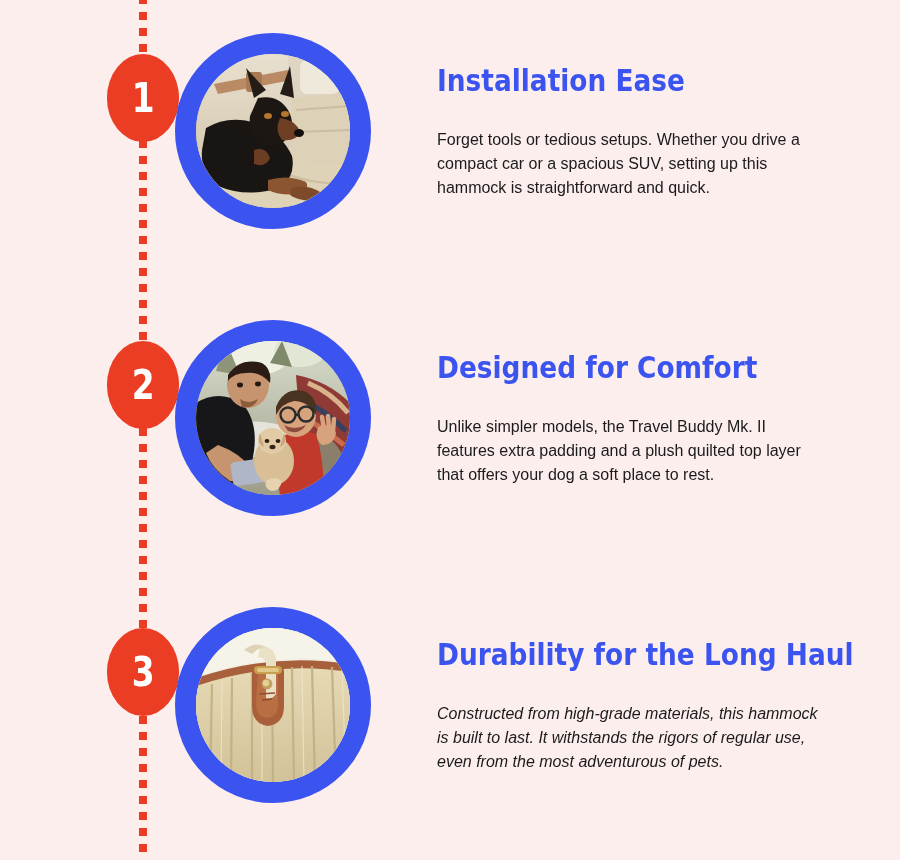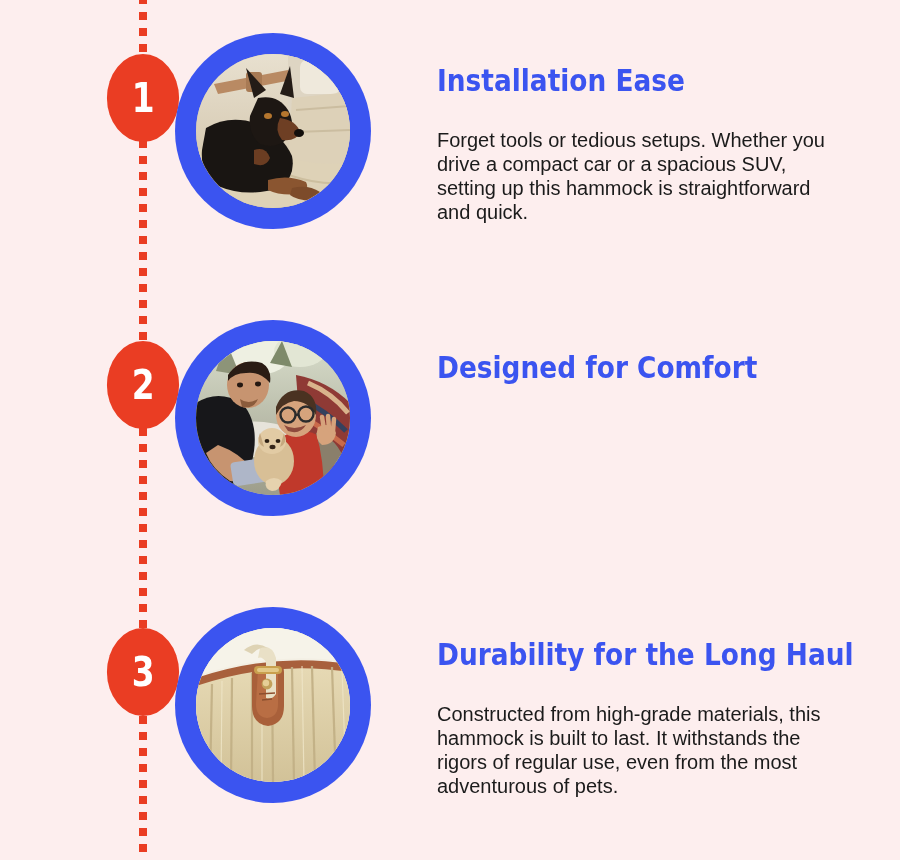--- a/index.html
+++ b/index.html
@@ -114,30 +114,30 @@
     font-weight: bold;
     line-height: 34px;
     letter-spacing: 0px;
     transform: scaleX(0.88);
     transform-origin: left center;
     white-space: nowrap;
   }
   .step-body {
     margin: 0;
     color: #1b1b1b;
-    font-size: 20px;
+    font-size: 16px;
     line-height: 24px;
     width: 390px;
   }
   .step-1 .step-title { padding-top: 21px; }
   .step-1 .step-body  { padding-top: 30px; }
   .step-2 .step-title { padding-top: 21px; }
   .step-2 .step-body  { padding-top: 30px; }
   .step-3 .step-title { padding-top: 21px; }
-  .step-3 .step-body  { padding-top: 30px; }
+  .step-3 .step-body  { padding-top: 30px; font-style: italic; }
 </style>
 </head>
 <body>
 
 <div class="timeline-line"></div>
 
 <div class="steps">
 
   <div class="step step-1">
 
@@ -257,20 +257,21 @@
           <ellipse cx="71" cy="100" rx="2.4" ry="2" fill="#2b1f14"></ellipse>
           <ellipse cx="82" cy="100" rx="2.4" ry="2" fill="#2b1f14"></ellipse>
           <ellipse cx="76.5" cy="106" rx="3" ry="2.2" fill="#352519"></ellipse>
           <path d="M70 140 Q78 134 86 140 Q84 150 76 150 Q68 148 70 140 Z" fill="#e6d2ae"></path>
         </svg>
       </div>
     </div>
 
     <div class="text-col">
       <h2 class="step-title">Designed for Comfort</h2>
+      <p class="step-body">Unlike simpler models, the Travel Buddy Mk. II features extra padding and a plush quilted top layer that offers your dog a soft place to rest.</p>
     </div>
   </div>
 
   <div class="step step-3">
 
     <div class="badge">
       <span>3</span>
     </div>
 
     <div class="photo-ring">

